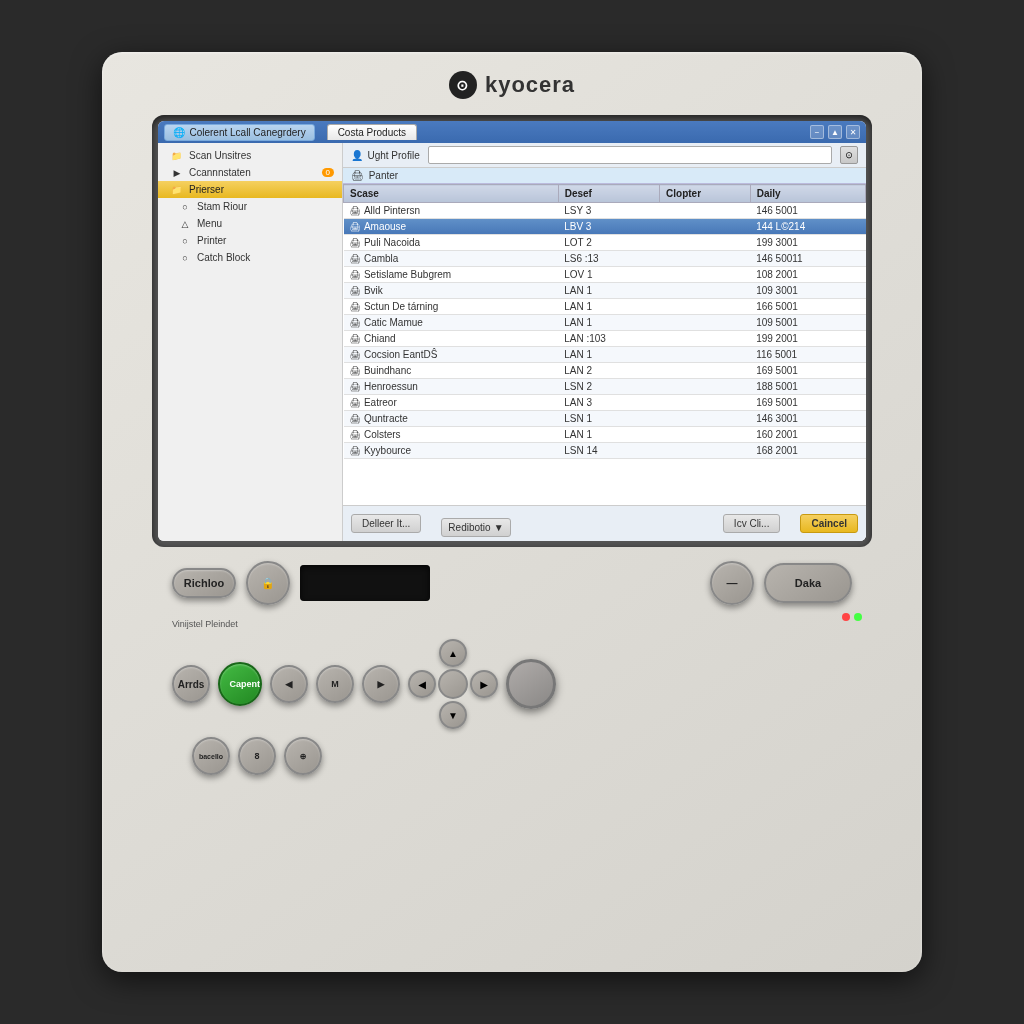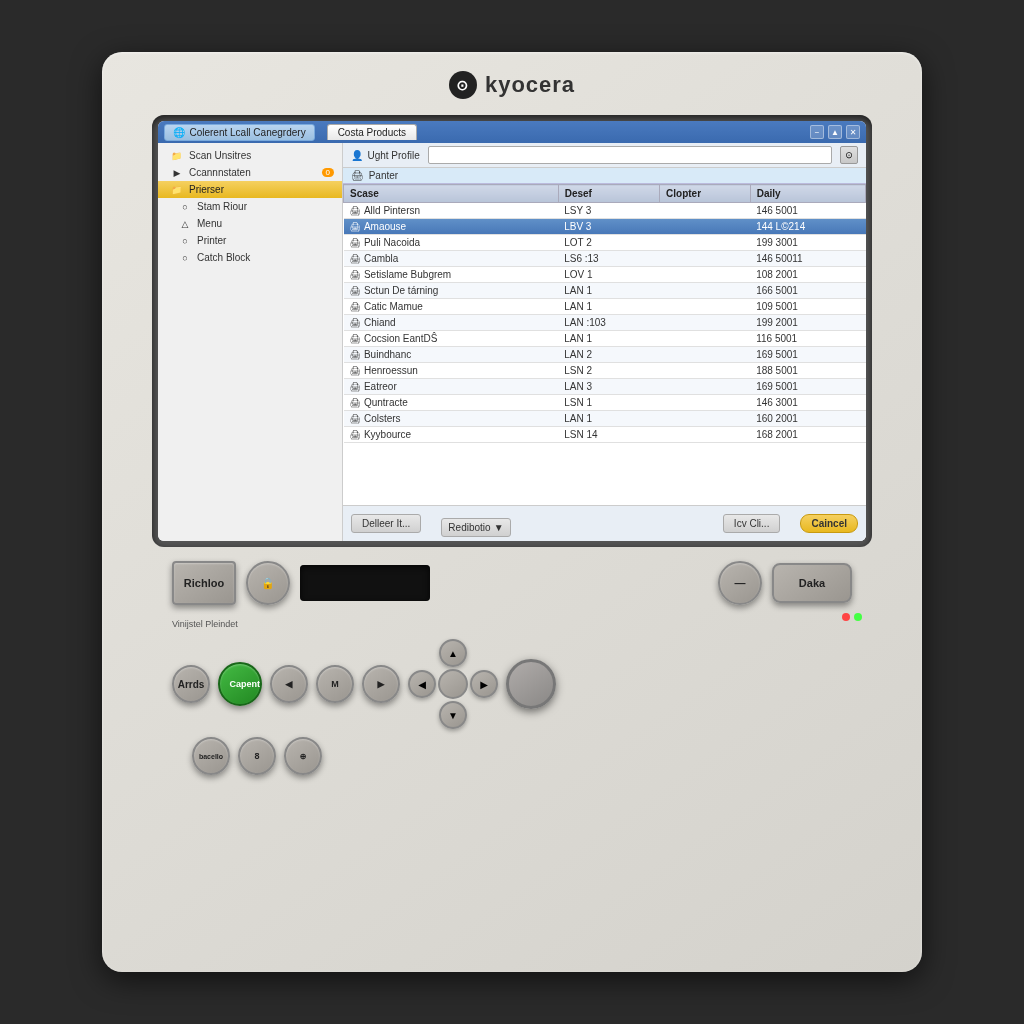--- a/index.html
+++ b/index.html
@@ -315,21 +315,21 @@
       color: #333;
       display: flex;
       align-items: center;
       gap: 3px;
       margin-top: 8px;
     }
 
     .btn-yellow {
       background: linear-gradient(to bottom, #f5d060, #e8b820);
       border: 1px solid #c89a10;
-      border-radius: 9px;
+      border-radius: 3px;
       padding: 3px 10px;
       font-size: 10px;
       cursor: pointer;
       color: #333;
       font-weight: bold;
     }
 
     .spacer { flex: 1; }
 
     
@@ -357,22 +357,22 @@
       font-weight: bold;
       cursor: pointer;
       box-shadow: 0 3px 6px rgba(0,0,0,0.4), inset 0 1px 2px rgba(255,255,255,0.3);
       display: flex;
       align-items: center;
       justify-content: center;
     }
 
     .ctrl-btn-large {
       width: 64px;
-      height: 44px;
-      border-radius: 4px;
+      height: 30px;
+      border-radius: 20px;
     }
 
     .ctrl-btn-medium {
       width: 44px;
       height: 44px;
     }
 
     .ctrl-btn-small {
       width: 38px;
       height: 38px;
@@ -390,23 +390,23 @@
       background: #111;
       border-radius: 4px;
       width: 130px;
       height: 36px;
       margin: 0 auto;
       box-shadow: inset 0 2px 6px rgba(0,0,0,0.8);
     }
 
     .side-btn-large {
       background: linear-gradient(145deg, #b8b4ae, #9a9690);
-      border-radius: 8px;
+      border-radius: 20px;
       border: 2px solid #888;
-      width: 80px;
+      width: 88px;
       height: 40px;
       font-size: 11px;
       font-weight: bold;
       cursor: pointer;
       box-shadow: 0 3px 6px rgba(0,0,0,0.4);
       display: flex;
       align-items: center;
       justify-content: center;
       color: #222;
     }
@@ -605,20 +605,26 @@
                     <td></td>
                     <td>146 50011</td>
                   </tr>
                   <tr>
                     <td><span class="row-icon">🖨</span>Setislame Bubgrem</td>
                     <td>LOV 1</td>
                     <td></td>
                     <td>108 2001</td>
                   </tr>
                   <tr>
+                    <td><span class="row-icon">🖨</span>Bvik</td>
+                    <td>LAN 1</td>
+                    <td></td>
+                    <td>109 3001</td>
+                  </tr>
+                  <tr>
                     <td><span class="row-icon">🖨</span>Sctun De tárning</td>
                     <td>LAN 1</td>
                     <td></td>
                     <td>166 5001</td>
                   </tr>
                   <tr>
                     <td><span class="row-icon">🖨</span>Catic Mamue</td>
                     <td>LAN 1</td>
                     <td></td>
                     <td>109 5001</td>

